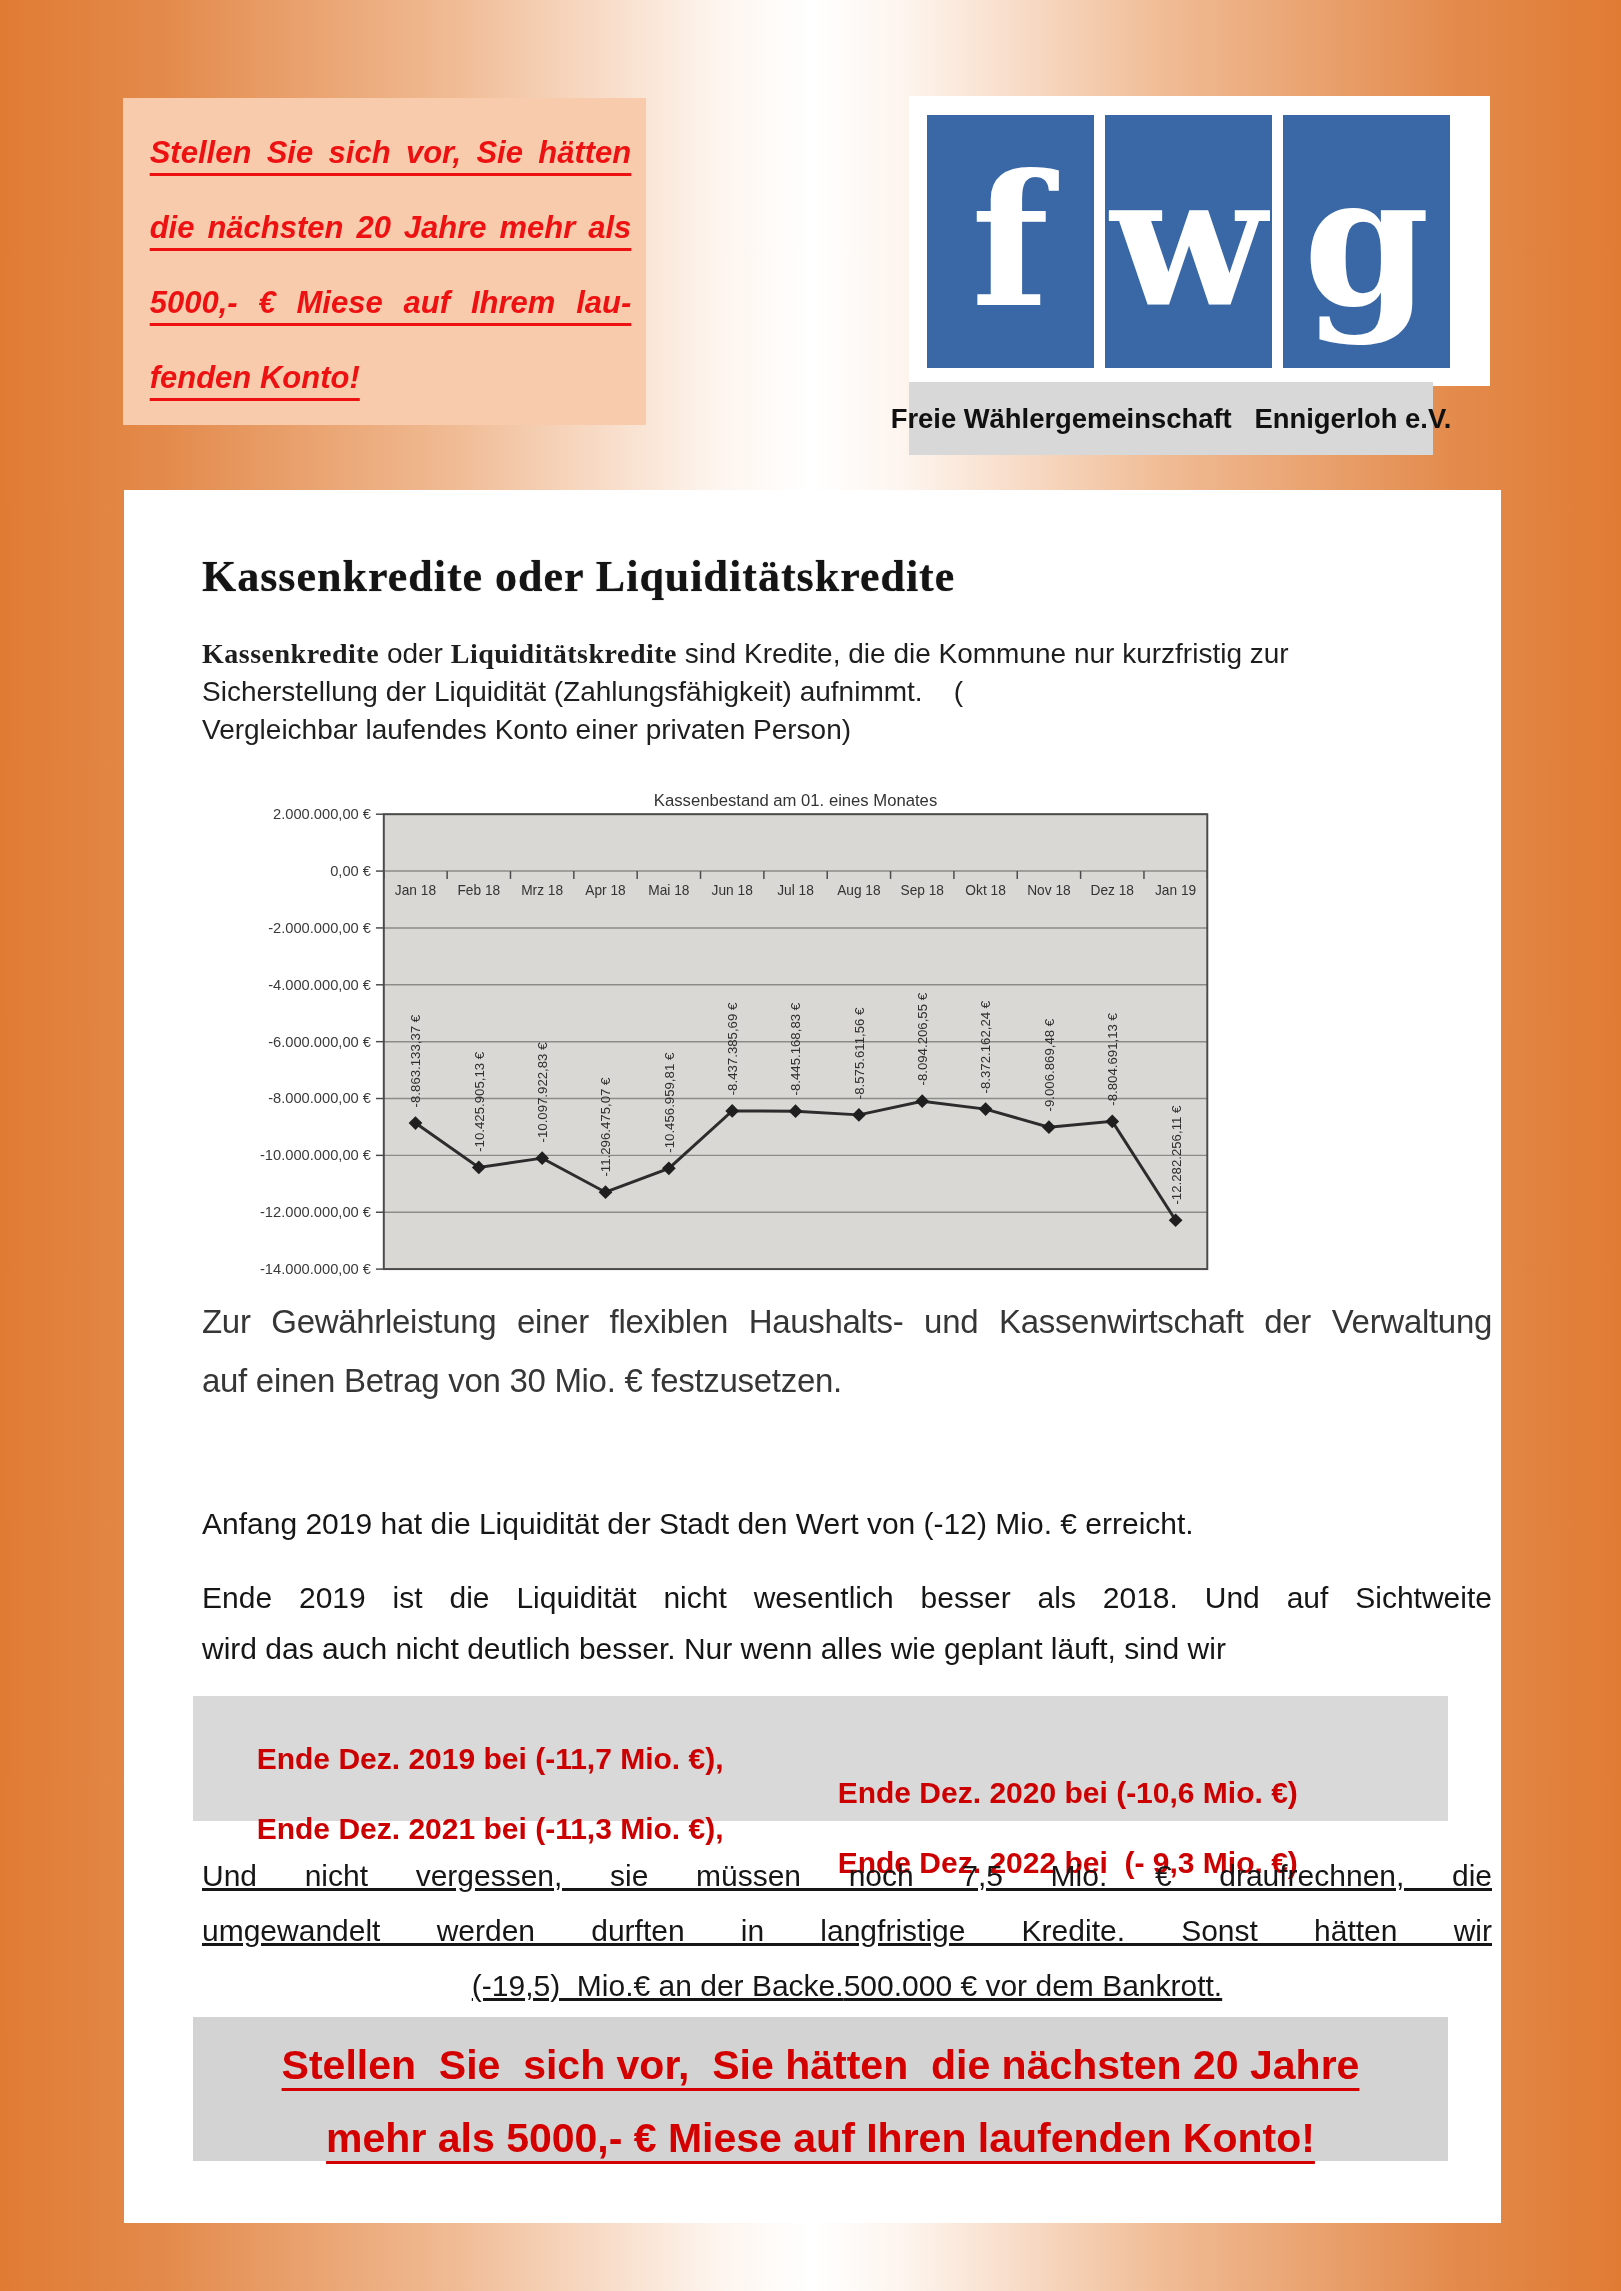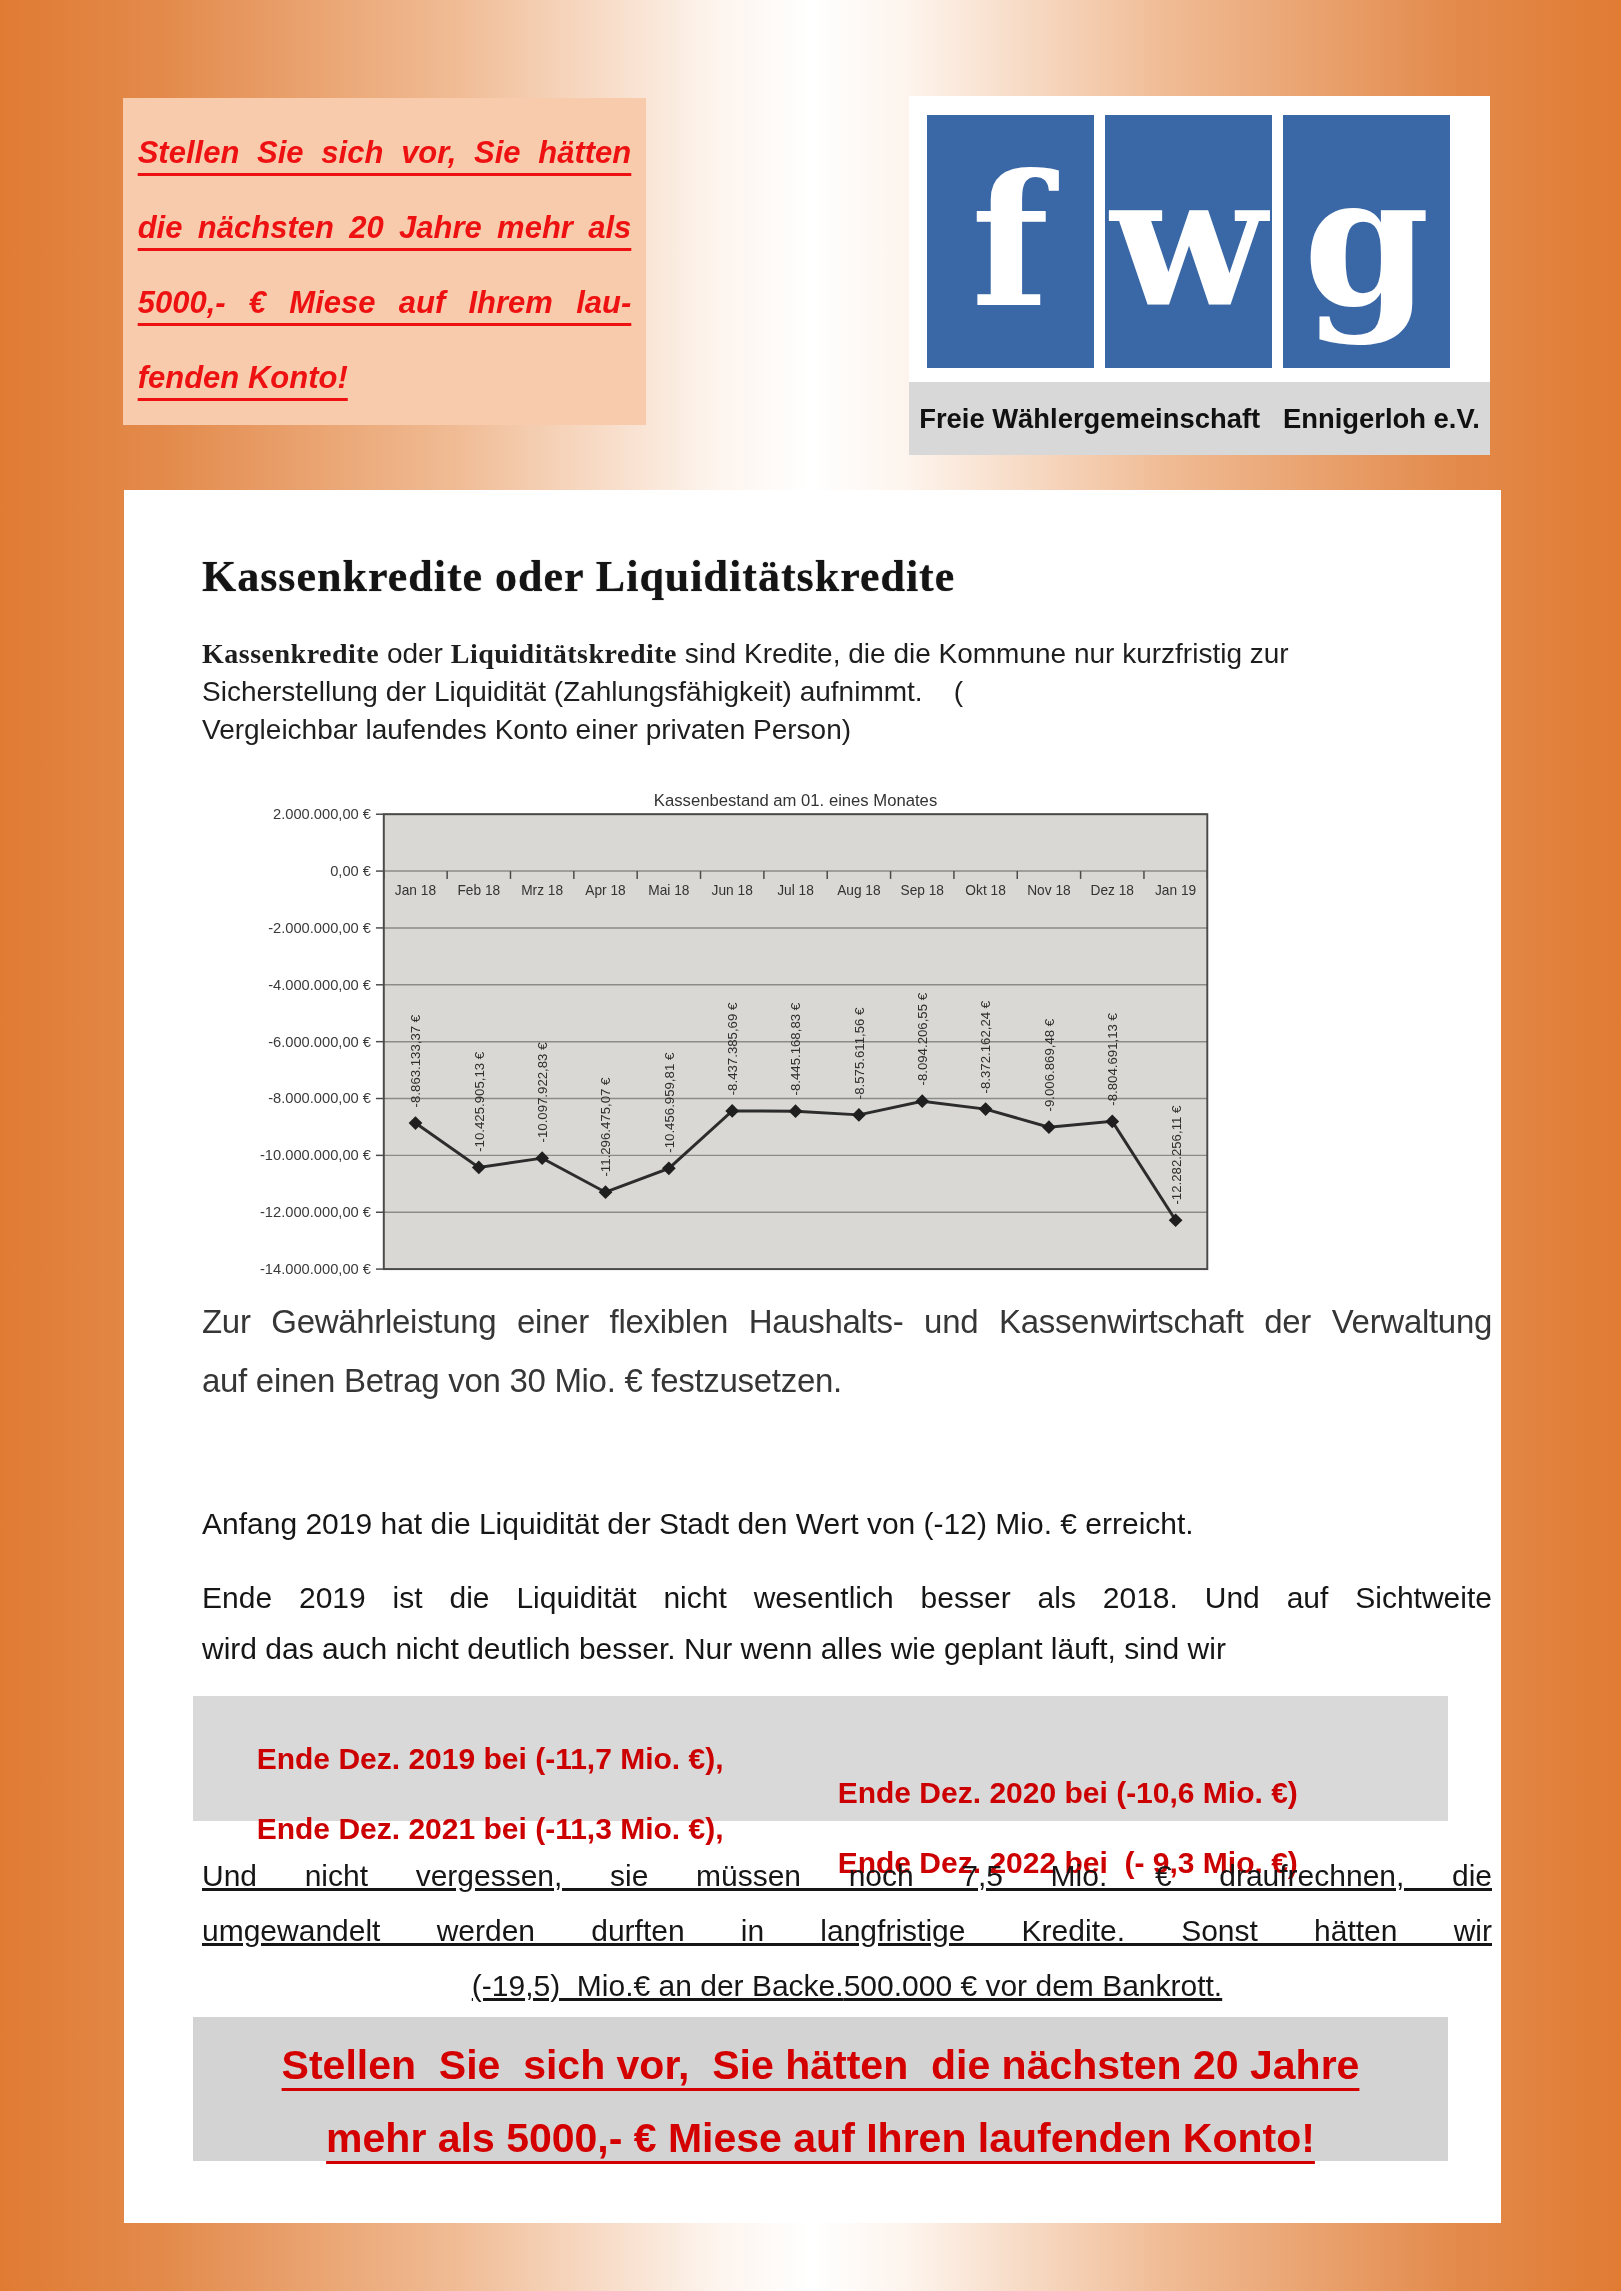--- a/index.html
+++ b/index.html
@@ -9,34 +9,34 @@
     font-family:"Liberation Sans", sans-serif;
     background:linear-gradient(90deg,#e07b33 0%,#e38a4b 10%,#f0bb94 28%,#fdf4ed 44%,#ffffff 50%,#fdf4ed 56%,#f0bb94 72%,#e38a4b 90%,#e07b33 100%);
   }
   .abs { position:absolute; }
 
   
   #top-banner { left:123px; top:98px; width:523px; height:327px; background:#f8cbad; padding:19.6px 14.7px 0 14.7px; }
   .banner-line {
     font-size:31px; font-weight:bold; font-style:italic; color:#ee1111;
     height:75px; line-height:69px;
-    text-align:justify; text-align-last:justify;
+    text-align:justify; text-align-last:justify;margin-left:12px;
   }
   .banner-line.last { text-align-last:left; }
   .banner-line span { text-decoration:underline; text-decoration-thickness:2.9px; text-underline-offset:9.8px; }
 
   
   #logo-box { left:909px; top:96px; width:581px; height:290px; background:#ffffff; }
   .logo-letter {
     position:absolute; top:18.6px; width:167px; height:253px; background:#3a68a7;
     color:#ffffff; font-family:"DejaVu Serif", serif; font-weight:bold; font-size:181px;
     display:flex; align-items:center; justify-content:center;
   }
   #logo-l0 { left:17.6px; } #logo-l1 { left:196px; } #logo-l2 { left:374px; }
-  #logo-caption-bar { left:909px; top:382px; width:581px; height:73px; background:#d8d8d8;
+  #logo-caption-bar { left:909px; top:382px; width:524px; height:73px; background:#d8d8d8;
     display:flex; align-items:center; justify-content:center; }
   #logo-caption { font-size:27.4px; font-weight:bold; color:#111; white-space:pre; }
 
   
   #main-panel { left:124px; top:490px; width:1377px; height:1733px; background:#ffffff; }
 
   #doc-title { left:78px; top:61px; font-family:"Liberation Serif", serif; font-weight:bold;
     font-size:44px; color:#141414; letter-spacing:1px; text-shadow:0 0 1px #555; }
 
   #intro { left:78px; top:145px; width:1235px; font-size:28px; color:#1e1e1e; line-height:38px; }

